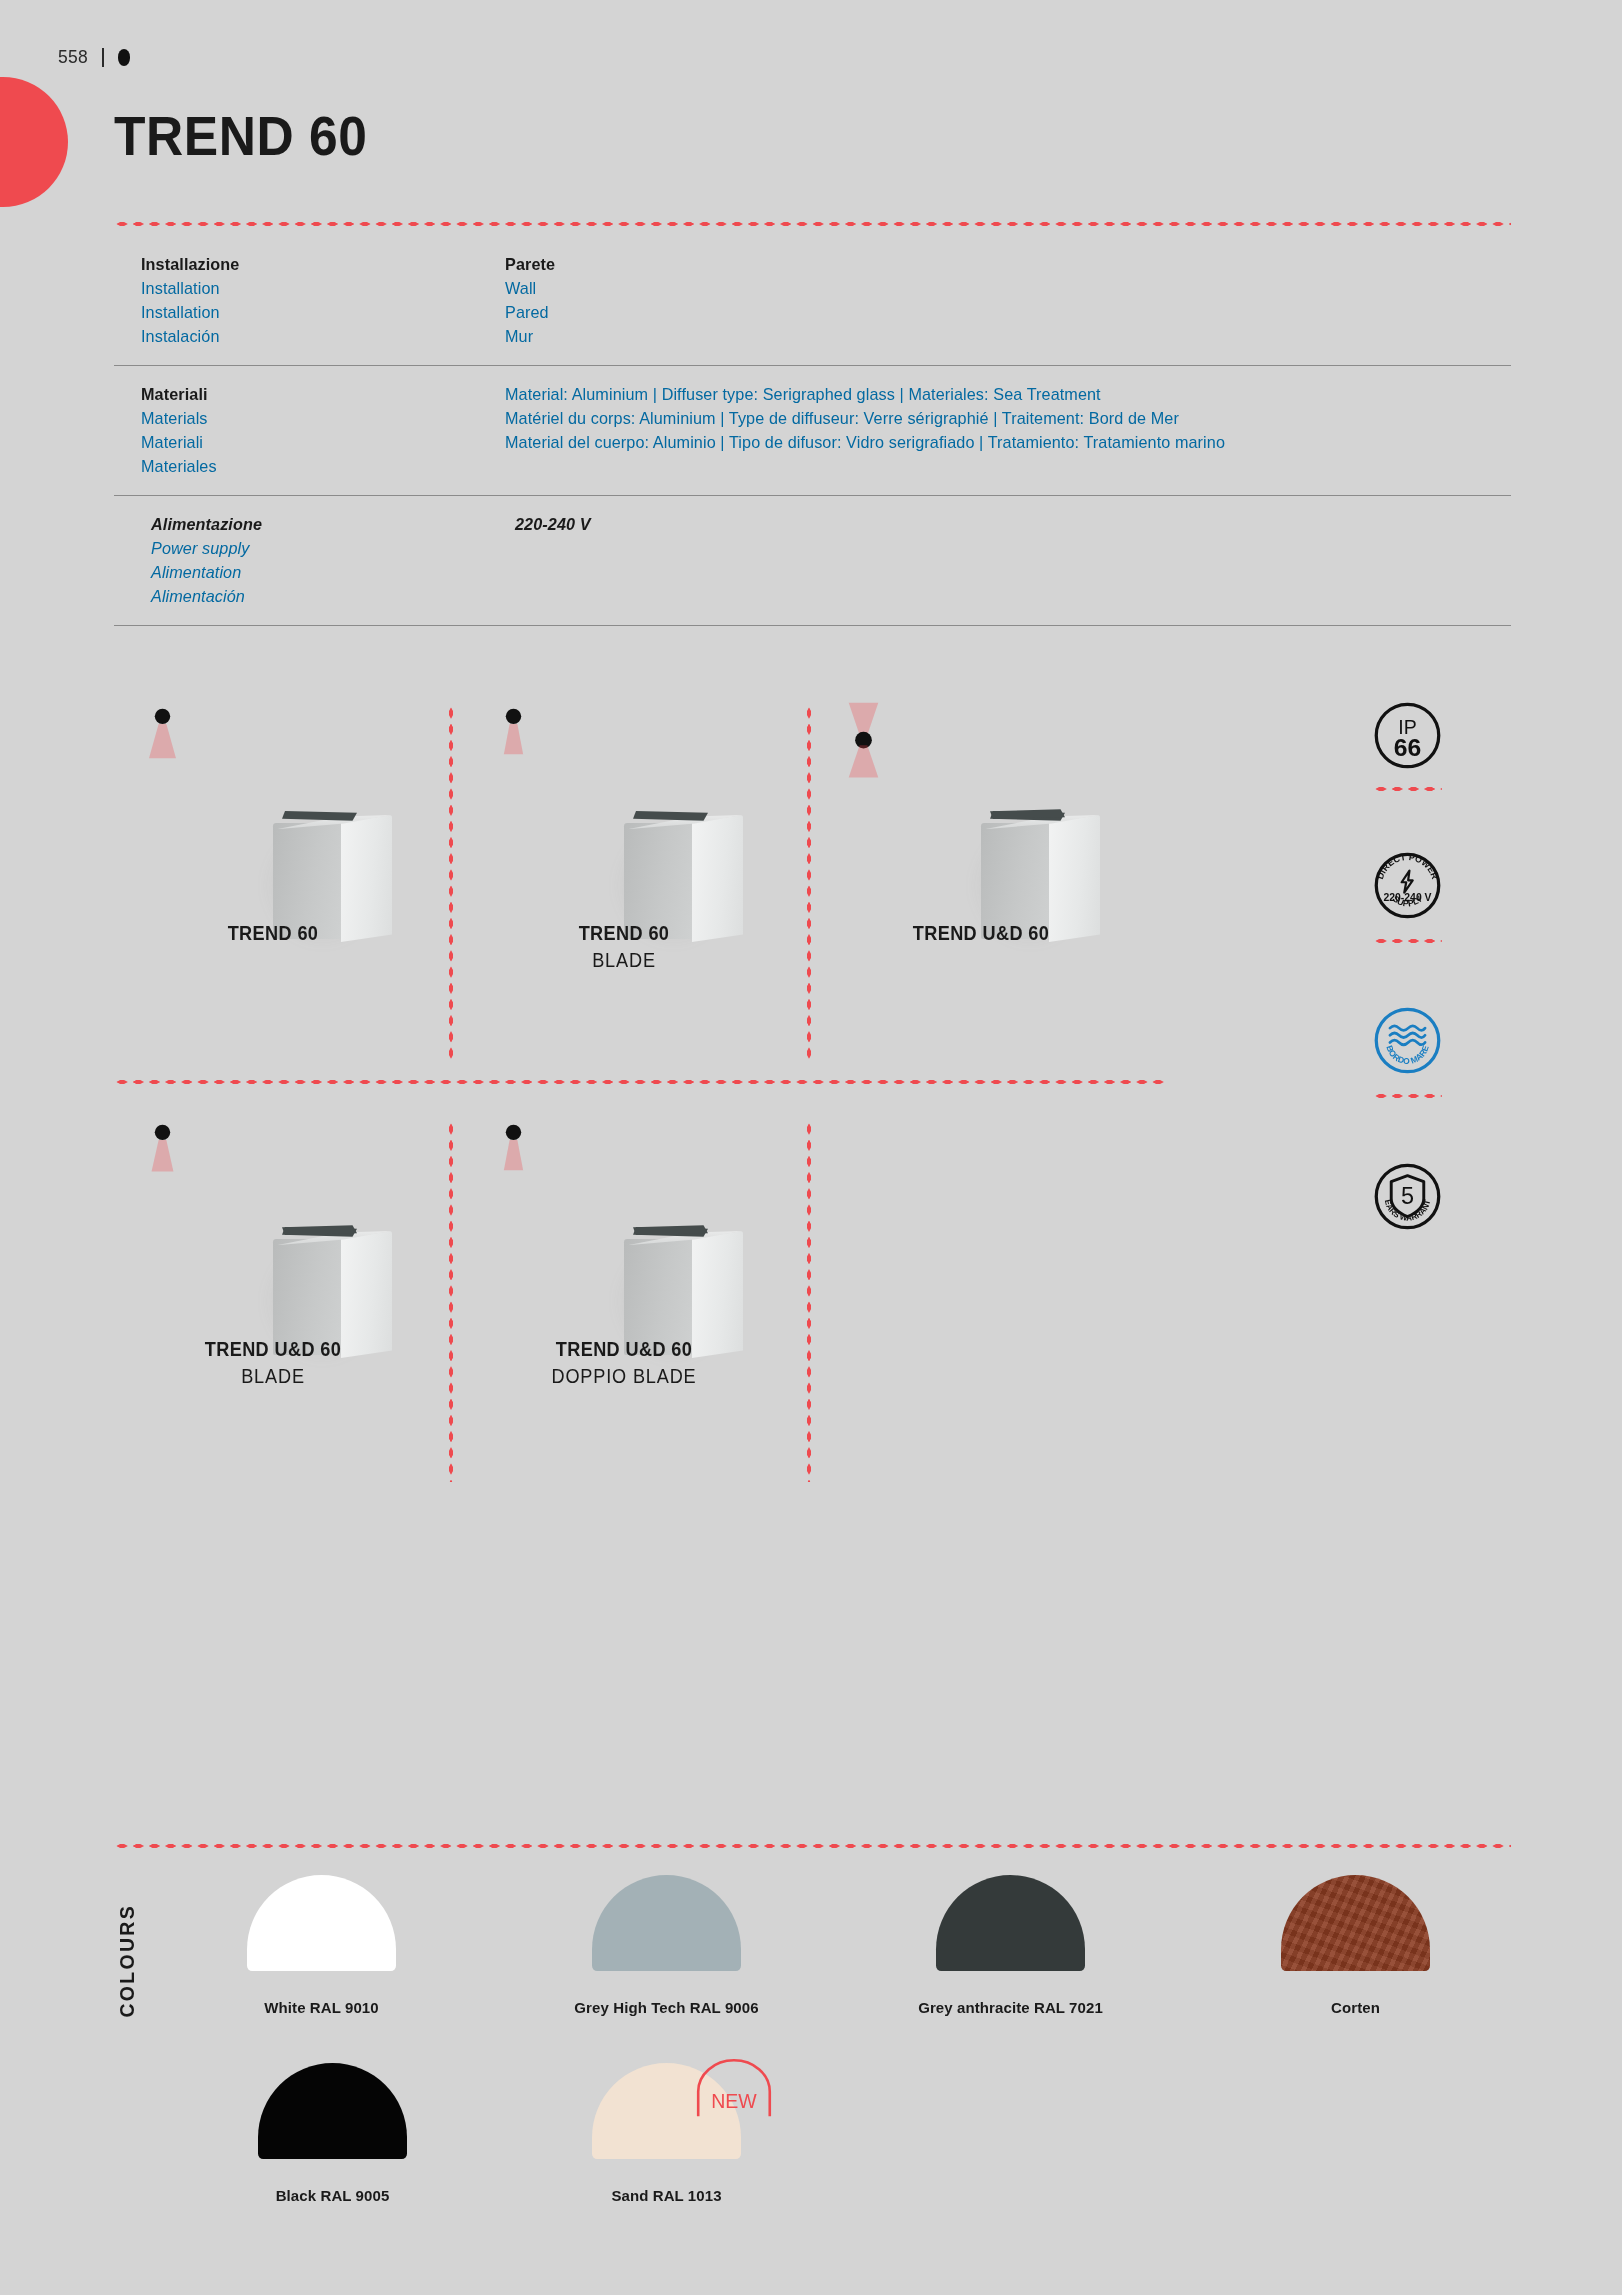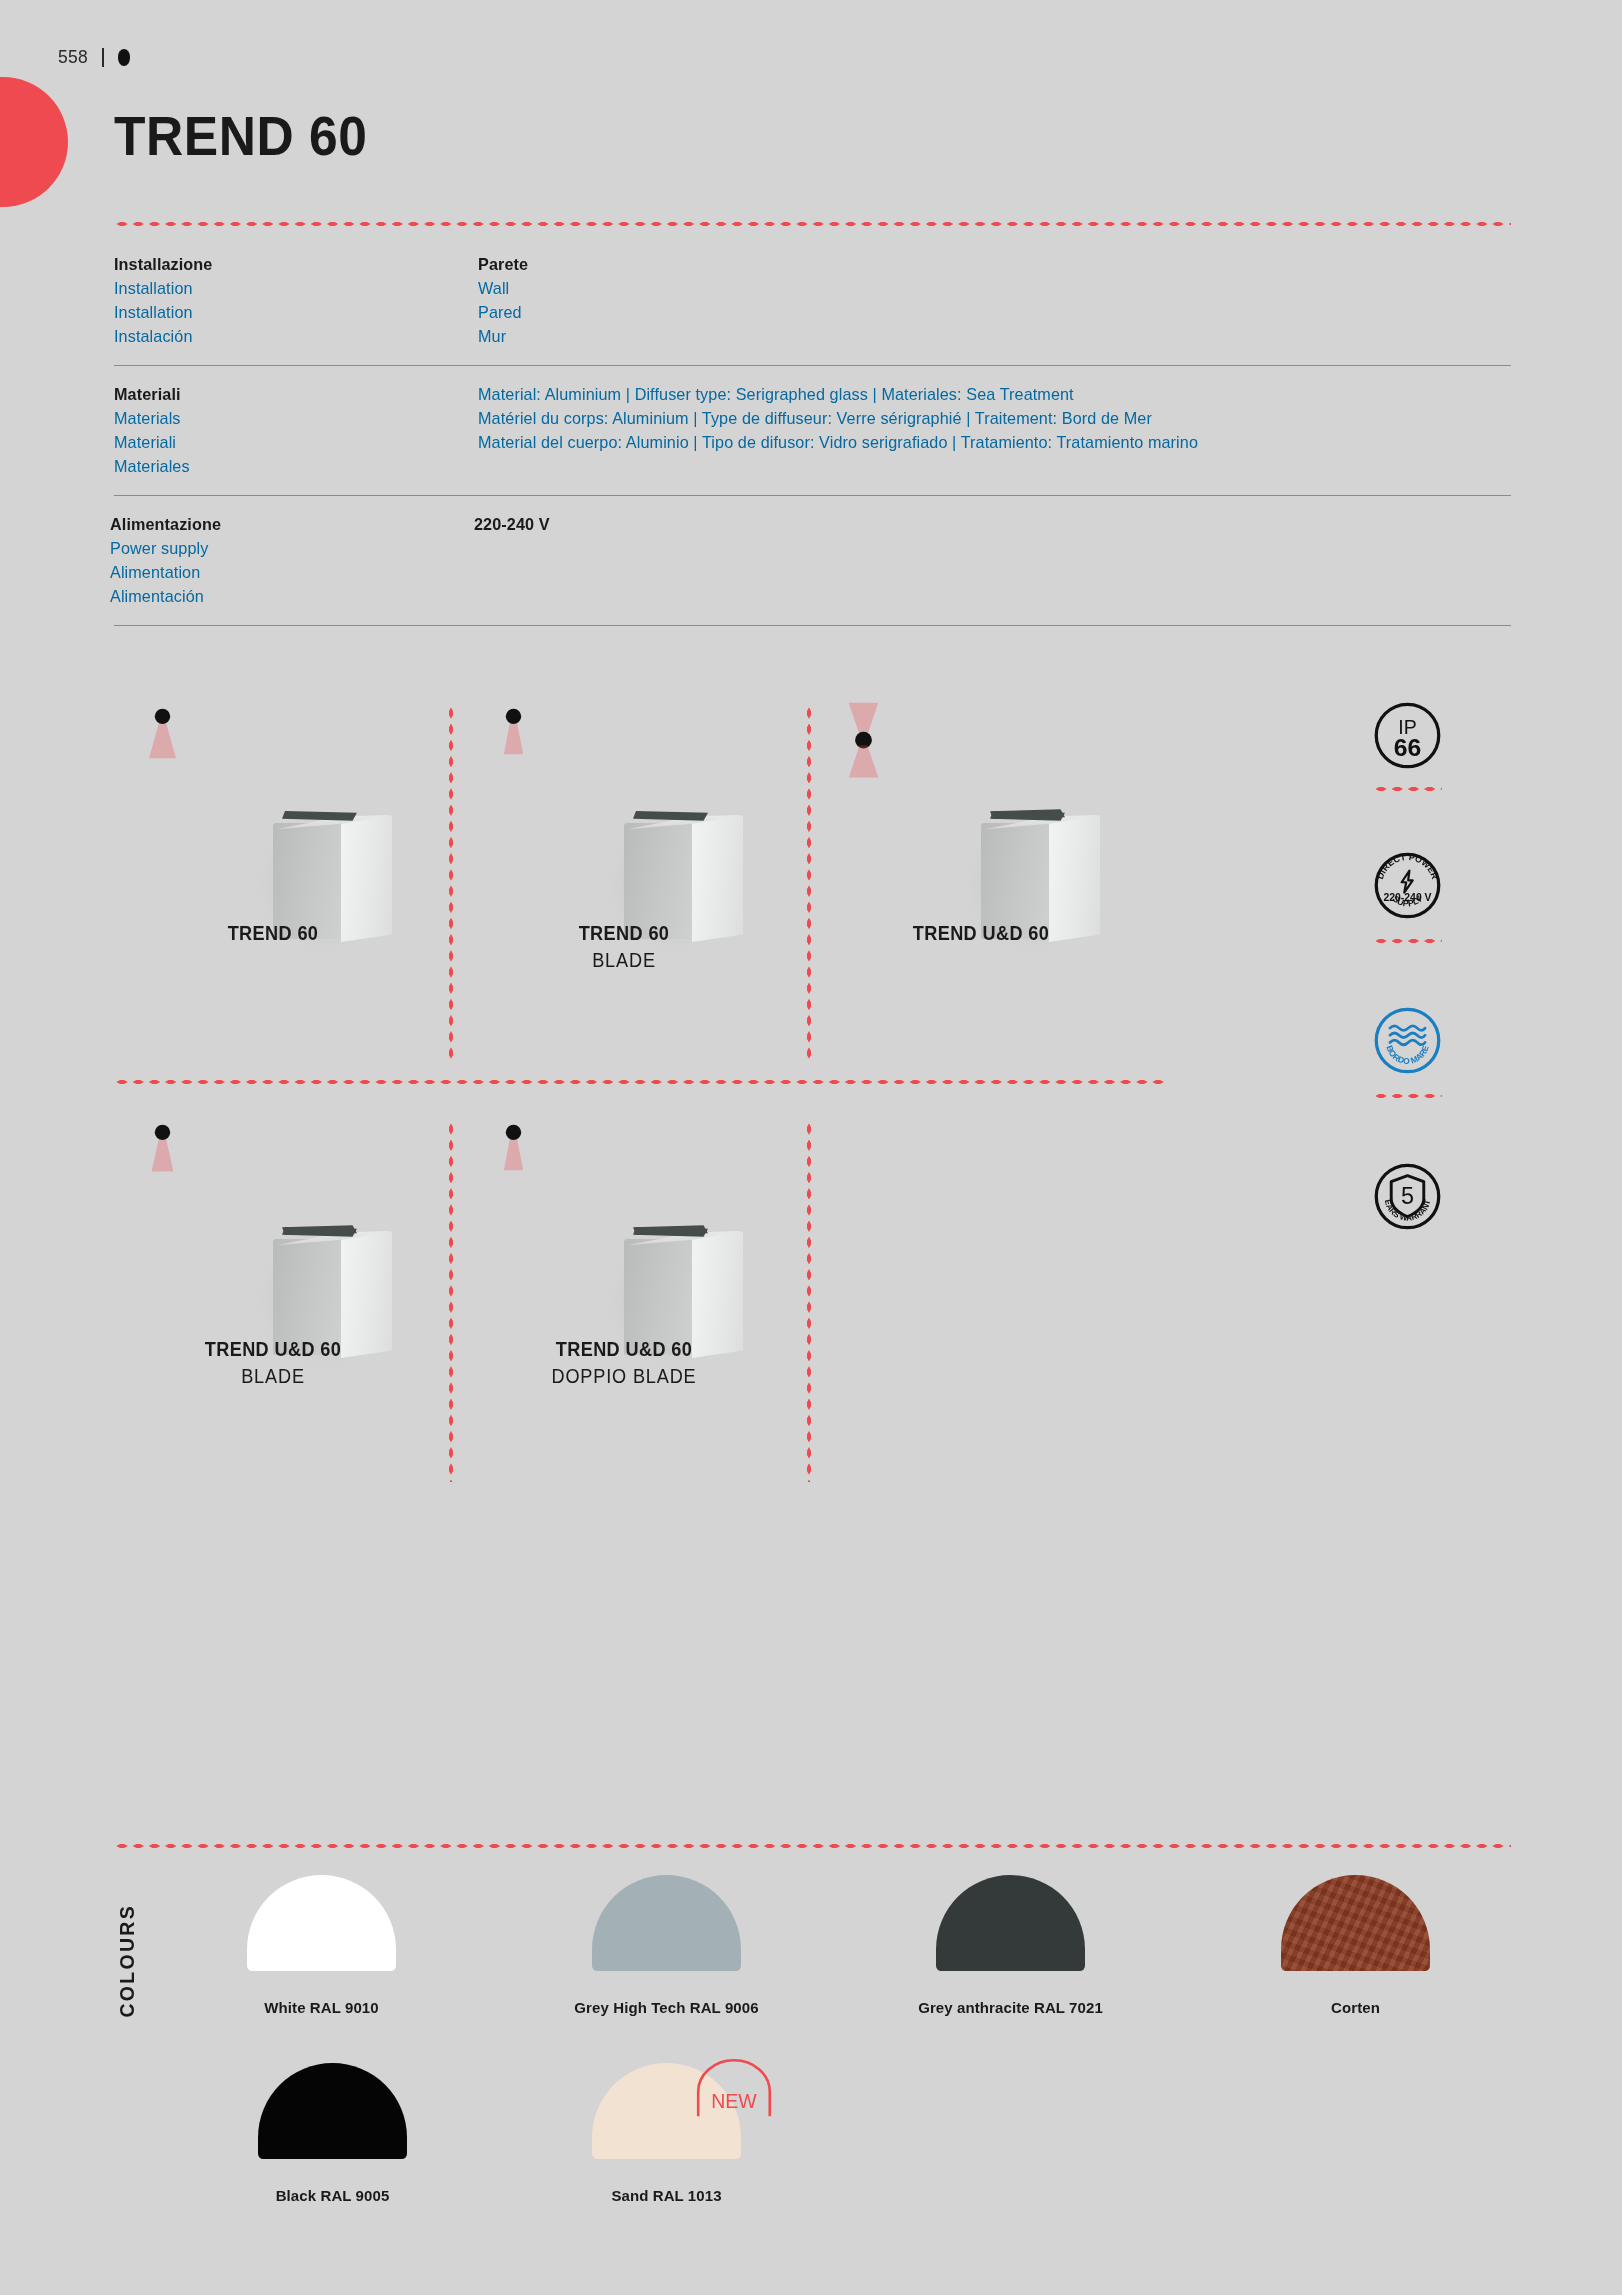--- a/index.html
+++ b/index.html
@@ -40,21 +40,21 @@
   }
   .dots-v{
     position:absolute; width:5.8px;
     background-image:radial-gradient(#ef4a4f 42%, transparent 45%);
     background-size:5.8px 16.2px; background-repeat:repeat-y;
   }
   .rule-grey{ position:absolute; height:0.6px; background:#8b8b8b; }
 
   
   .spec{ position:absolute; display:flex; }
-  .spec .lbl{ width:364px; }
+  .spec .lbl{ width:364px;margin-left:27px; }
   .spec .val{ flex:1; }
   .ln-bold{ font-size:16.2px; font-weight:700; line-height:24px; letter-spacing:0.1px; }
   .ln{ font-size:16.2px; font-weight:400; line-height:24px; color:#0369a1; letter-spacing:0.1px; }
 
   
   .prod{ position:absolute; width:338px; text-align:center; }
   .beam{ position:absolute; width:45px; height:65px; }
   .prod-img{ width:100%; height:214px; position:relative; }
   .prod-name{
     font-size:19.5px; font-weight:800; letter-spacing:0.4px;
@@ -167,21 +167,21 @@
   </div>
   <div class="val">
     <div class="ln">Material: Aluminium | Diffuser type: Serigraphed glass | Materiales: Sea Treatment</div>
     <div class="ln">Matériel du corps: Aluminium | Type de diffuseur: Verre sérigraphié | Traitement: Bord de Mer</div>
     <div class="ln">Material del cuerpo: Aluminio | Tipo de difusor: Vidro serigrafiado | Tratamiento: Tratamiento marino</div>
   </div>
 </div>
 
 <div class="rule-grey" style="left:114px; top:495px; width:1397px;"></div>
 
-<div class="spec" style="left:110px; top:512px; width:1397px;">
+<div class="spec" style="left:124px; top:512px; width:1397px;font-style:italic;">
   <div class="lbl">
     <div class="ln-bold">Alimentazione</div>
     <div class="ln">Power supply</div>
     <div class="ln">Alimentation</div>
     <div class="ln">Alimentación</div>
   </div>
   <div class="val">
     <div class="ln-bold">220-240 V</div>
   </div>
 </div>

